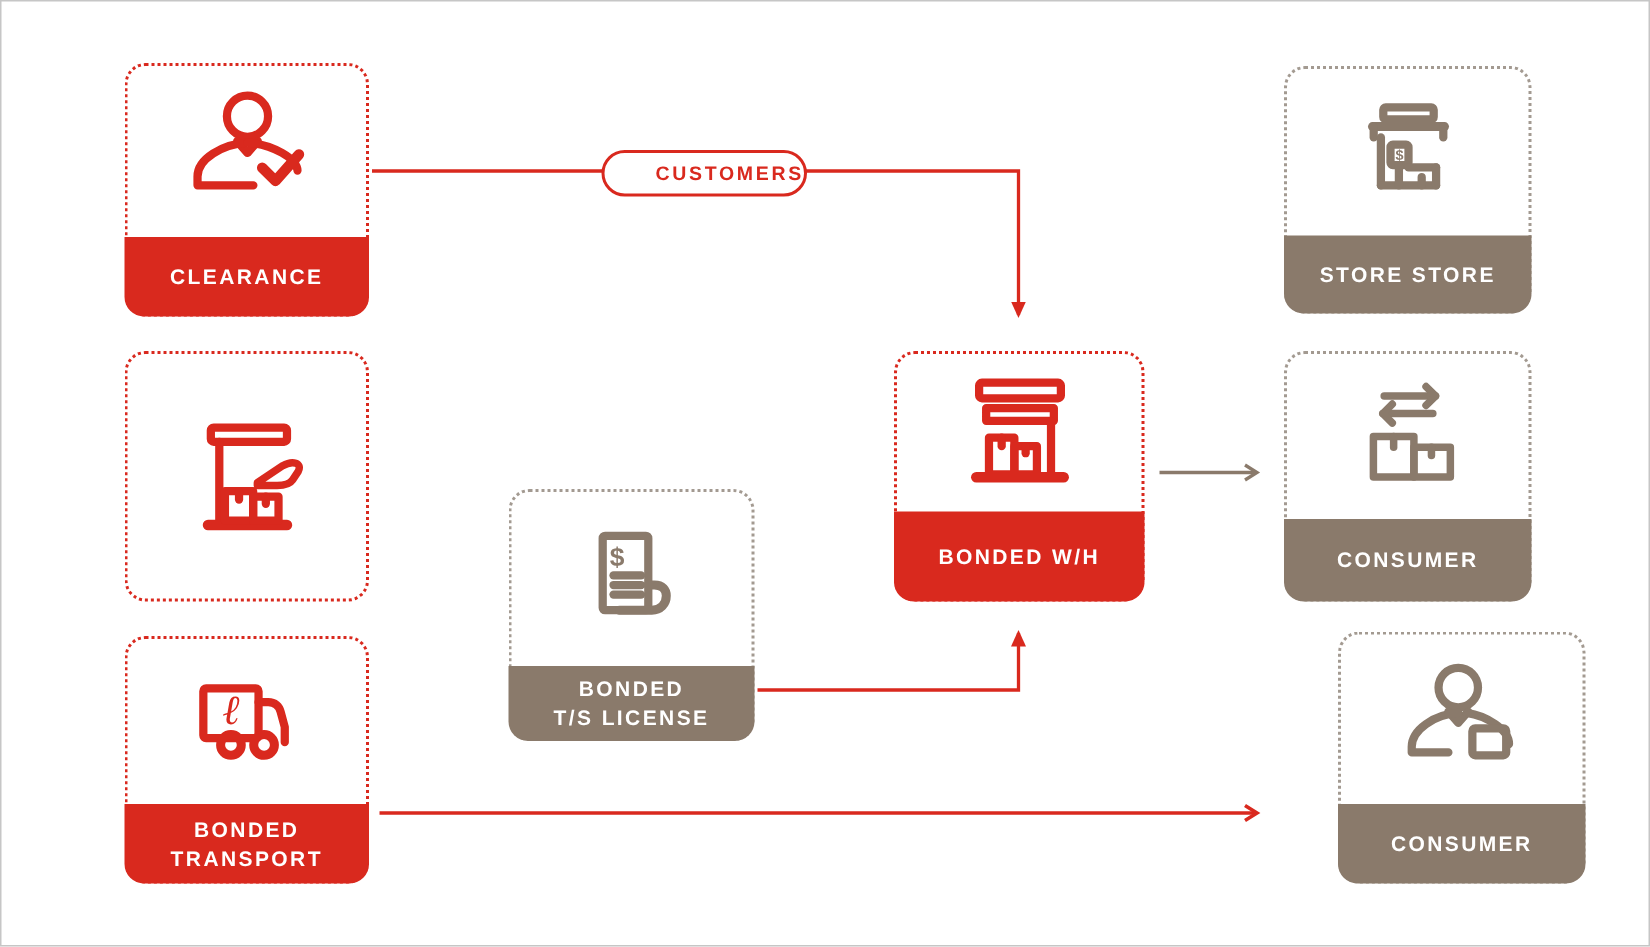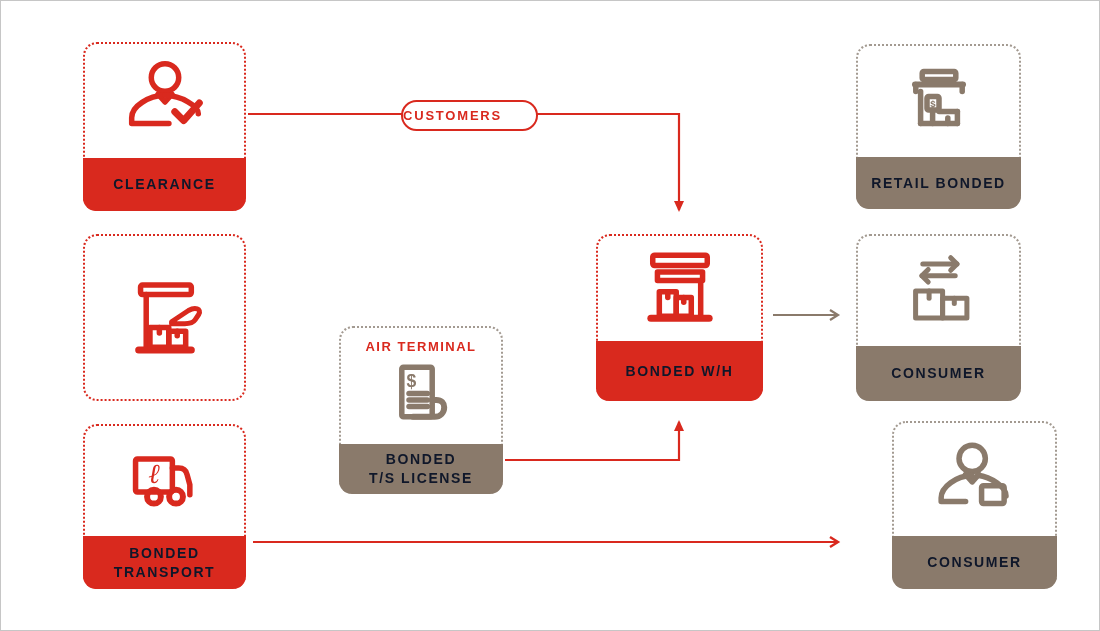--- a/index.html
+++ b/index.html
@@ -21,28 +21,28 @@
   .card{position:absolute;z-index:2;border-radius:14px;background:#fff;
         border:2px dotted var(--color-dot);display:flex;flex-direction:column;}
   .card.red-card{border-color:var(--color-red);}
   .icon-area{flex:1;display:flex;align-items:center;justify-content:center;overflow:hidden;}
   .card.red-card .icon-area svg{color:var(--color-red);}
   .card.brown-card .icon-area svg{color:var(--color-brown);}
   .card-header{text-align:center;font-size:13px;font-weight:700;letter-spacing:1.5px;
         color:var(--color-red);padding-top:11px;margin-bottom:-6px;}
   .bar{flex:0 0 auto;margin:0 -2px -2px -2px;border-radius:0 0 13px 13px;
         display:flex;align-items:center;justify-content:center;text-align:center;
-        color:#0f172a;font-size:14px;font-weight:700;letter-spacing:1.6px;line-height:19px;}
+        color:#ffffff;font-size:14px;font-weight:700;letter-spacing:1.6px;line-height:19px;}
   .bar span{white-space:pre-line;}
   .red-bar{background:var(--color-red);}
   .brown-bar{background:var(--color-brown);}
 
   .pill{position:absolute;z-index:3;left:400px;top:99px;width:137px;height:31px;
         background:#fff;border:2px solid var(--color-red);border-radius:16px;
-        display:flex;align-items:center;justify-content:flex-start;
+        display:flex;align-items:center;justify-content:flex-end;
         color:var(--color-red);font-size:13px;font-weight:700;letter-spacing:1.8px;}
 
   svg.node-icon{display:block;}
   svg.node-icon *{vector-effect:non-scaling-stroke;}
   .svgtxt{font-family:"Liberation Sans",sans-serif;font-weight:bold;}
   .scripttxt{font-family:"DejaVu Serif",serif;font-style:italic;}
 </style>
 </head>
 <body>
 
@@ -110,21 +110,20 @@
         <circle cx="62" cy="67" r="7.5" stroke-width="6"></circle>
       </svg>
     </div>
     <div class="bar red-bar" style="height:53px">
       <span>BONDED
 TRANSPORT</span>
     </div>
   </div>
 
   <div class="card brown-card" style="left:338px;top:325px;width:164px;height:168px">
-    <div class="card-header">AIR TERMINAL</div>
     <div class="icon-area">
       <svg class="node-icon" width="82" height="80" viewBox="0 0 100 100" fill="none" stroke="currentColor" stroke-width="5.5" stroke-linecap="round" stroke-linejoin="round">
         <rect x="26" y="14" width="38" height="62" rx="2"></rect>
         <text class="svgtxt" x="38" y="39" font-size="22" text-anchor="middle" fill="currentColor" stroke="none">$</text>
         <path d="M35,47 H58"></path>
         <path d="M35,55 H58"></path>
         <path d="M35,63 H58"></path>
         <path d="M64,55 H69 C76,55 79,59 79,64 C79,71 74,76 67,76 H40" stroke-width="6"></path>
       </svg>
     </div>
@@ -163,21 +162,21 @@
         <path d="M27,77 H73"></path>
         <rect x="35" y="43" width="15" height="17" rx="2"></rect>
         <text class="svgtxt" x="42.5" y="56" font-size="12" text-anchor="middle" fill="currentColor" stroke="none">$</text>
         <path d="M42,60 V77"></path>
         <path d="M50,62 H73"></path>
         <path d="M73,62 V77"></path>
         <path d="M61,70 V77"></path>
       </svg>
     </div>
     <div class="bar brown-bar" style="height:52px">
-      <span>RETAIL BONDED</span>
+      <span>STORE STORE</span>
     </div>
   </div>
 
   <div class="card brown-card" style="left:855px;top:233px;width:165px;height:167px">
     <div class="icon-area">
       <svg class="node-icon" width="94" height="90" viewBox="0 0 100 100" fill="none" stroke="currentColor" stroke-width="5" stroke-linecap="round" stroke-linejoin="round">
         <path d="M32,20 H70"></path>
         <path d="M63,13 L70,20 L63,27"></path>
         <path d="M31,33 H68"></path>
         <path d="M38,26 L31,33 L38,40"></path>

